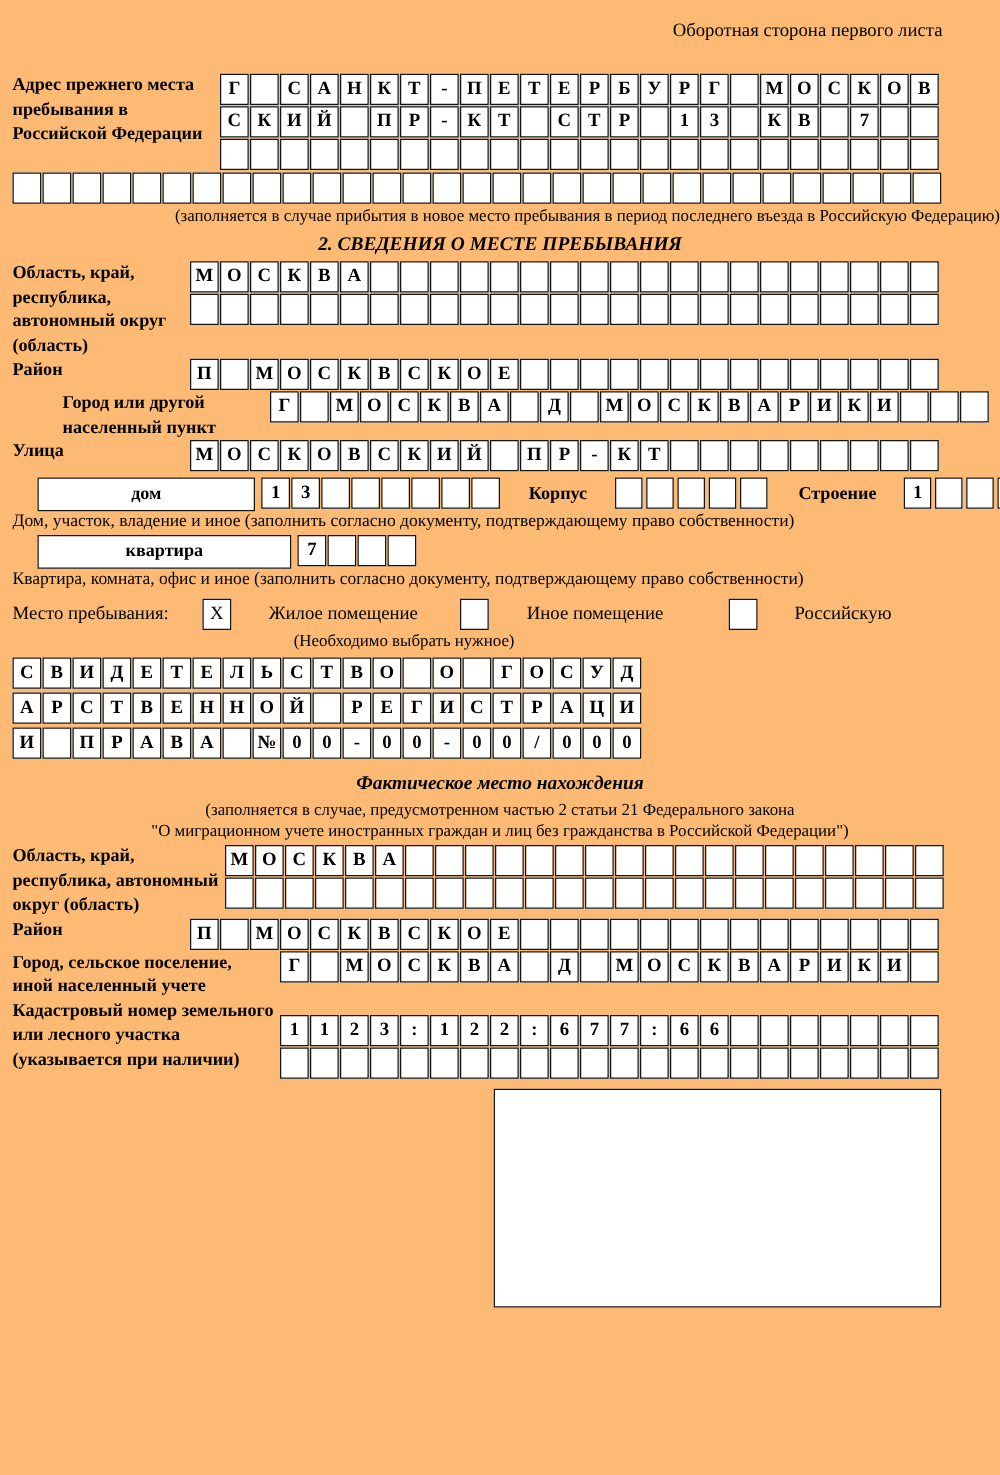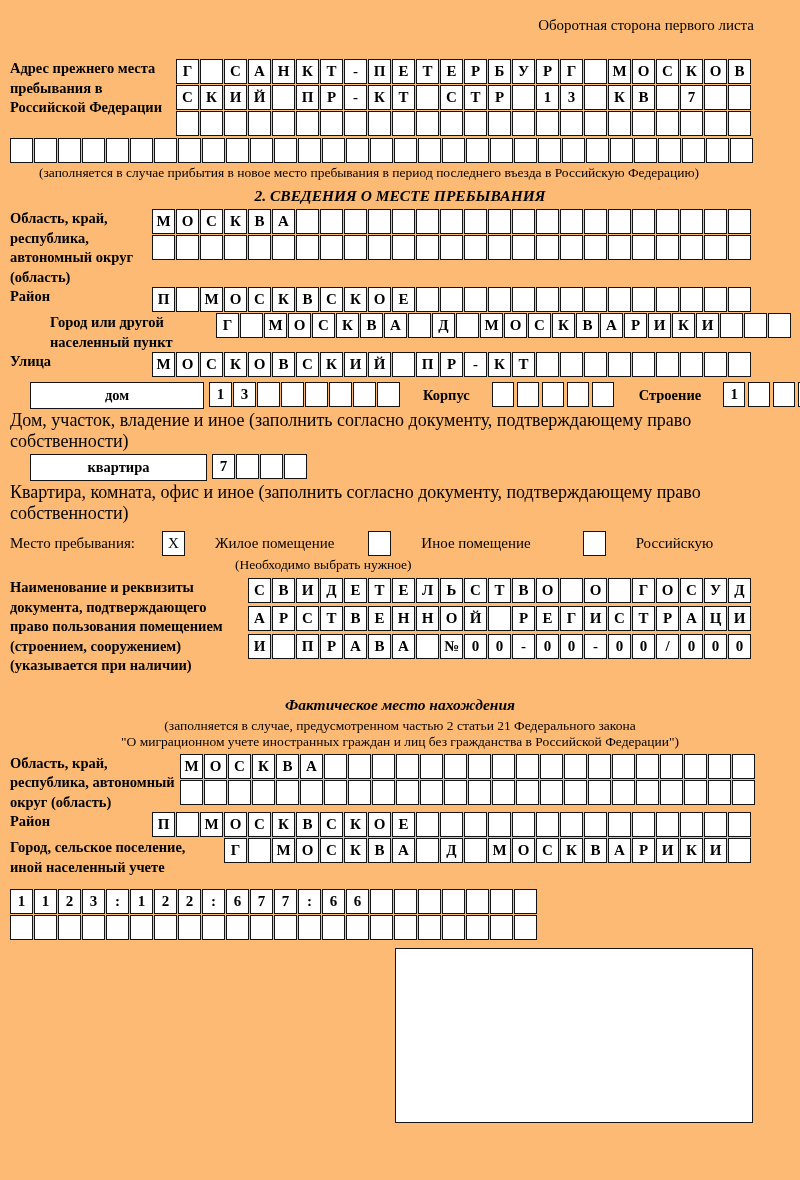--- a/index.html
+++ b/index.html
@@ -19,23 +19,23 @@
   .boxrow{ display:flex; flex:none; margin-bottom:1px; }
   .cbox{
     flex:none; box-sizing:border-box;
     width:23px; height:25px; margin-right:1px;
     border:1.6px solid #141414;
     display:inline-flex; align-items:center; justify-content:center;
     font-size:15px; line-height:1; background:#fff;
   }
   .boxrow.spread .cbox{ width:22px; margin-right:3px; }
 
-  .center-note{ text-align:left; font-size:13.5px; margin-top:2px;margin-left:39px; }
+  .center-note{ text-align:right; font-size:13.5px; margin-top:2px; }
   .sec-title{ text-align:center; font-weight:bold; font-size:15.5px; margin:6px 0 4px 0;font-style:italic; }
-  .note14{ font-size:18px; margin:1px 0 2px 10px; }
+  .note14{ font-size:14px; margin:1px 0 2px 10px; }
 
   .wide-box{
     flex:none; box-sizing:border-box; height:27px;
     border:1.6px solid #141414;
     display:flex; align-items:center; justify-content:center;
     font-size:14.5px; background:#fff;
   }
   .inline-label{ font-size:14.5px; line-height:27px; padding:0 22px; flex:none; }
 
   .stay-row{ display:flex; align-items:center; margin:7px 0 0 10px;gap:20px; }
@@ -361,21 +361,21 @@
     <div class="boxrow spread">
         <span class="cbox">1</span>
         <span class="cbox"></span>
         <span class="cbox"></span>
         <span class="cbox"></span>
       </div>
   </div>
   <div class="note14">Дом, участок, владение и иное (заполнить согласно документу, подтверждающему право собственности)</div>
 
   <div class="frow" style="margin-left:30px;margin-top:2px;">
-    <div class="wide-box" style="width:177px;">квартира</div>
+    <div class="wide-box" style="width:203px;">квартира</div>
     <div class="boxrow" style="margin-left:5px;">
         <span class="cbox">7</span>
         <span class="cbox"></span>
         <span class="cbox"></span>
         <span class="cbox"></span>
       </div>
   </div>
   <div class="note14">Квартира, комната, офис и иное (заполнить согласно документу, подтверждающему право собственности)</div>
 
   <div class="stay-row">
@@ -383,21 +383,20 @@
     <span class="cbox">X</span>
     <span class="stay-opt">Жилое помещение</span>
     <span class="cbox"></span>
     <span class="stay-opt">Иное помещение</span>
     <span class="cbox" style="margin-left:18px;"></span>
     <span class="stay-opt">Российскую</span>
   </div>
   <div class="stay-note">(Необходимо выбрать нужное)</div>
 
   <div class="frow" style="margin-top:5px;">
-    <div class="flabel" style="width:238px;">Наименование и реквизиты документа, подтверждающего право пользования помещением (строением, сооружением) (указывается при наличии)</div>
     <div>
       <div class="boxrow" style="margin-bottom:3px;">
           <span class="cbox">С</span>
           <span class="cbox">В</span>
           <span class="cbox">И</span>
           <span class="cbox">Д</span>
           <span class="cbox">Е</span>
           <span class="cbox">Т</span>
           <span class="cbox">Е</span>
           <span class="cbox">Л</span>
@@ -457,21 +456,21 @@
           <span class="cbox">0</span>
           <span class="cbox">0</span>
           <span class="cbox">/</span>
           <span class="cbox">0</span>
           <span class="cbox">0</span>
           <span class="cbox">0</span>
         </div>
     </div>
   </div>
 
-  <div class="sec-title" style="margin-top:20px;">Фактическое место нахождения</div>
+  <div class="sec-title" style="margin-top:10px;">Фактическое место нахождения</div>
   <div class="sub-note">(заполняется в случае, предусмотренном частью 2 статьи 21 Федерального закона</div>
   <div class="sub-note">"О миграционном учете иностранных граждан и лиц без гражданства в Российской Федерации")</div>
 
   <div class="frow" style="margin-top:3px;">
     <div class="flabel" style="width:170px;">Область, край, республика, автономный округ (область)</div>
     <div>
       <div class="boxrow">
           <span class="cbox">М</span>
           <span class="cbox">О</span>
           <span class="cbox">С</span>
@@ -579,20 +578,21 @@
         <span class="cbox">А</span>
         <span class="cbox">Р</span>
         <span class="cbox">И</span>
         <span class="cbox">К</span>
         <span class="cbox">И</span>
         <span class="cbox"></span>
       </div>
   </div>
 
   <div class="frow">
+    <div class="flabel" style="width:214px;">Кадастровый номер земельного или лесного участка (указывается при наличии)</div>
     <div class="pt12">
       <div class="boxrow">
           <span class="cbox">1</span>
           <span class="cbox">1</span>
           <span class="cbox">2</span>
           <span class="cbox">3</span>
           <span class="cbox">:</span>
           <span class="cbox">1</span>
           <span class="cbox">2</span>
           <span class="cbox">2</span>

